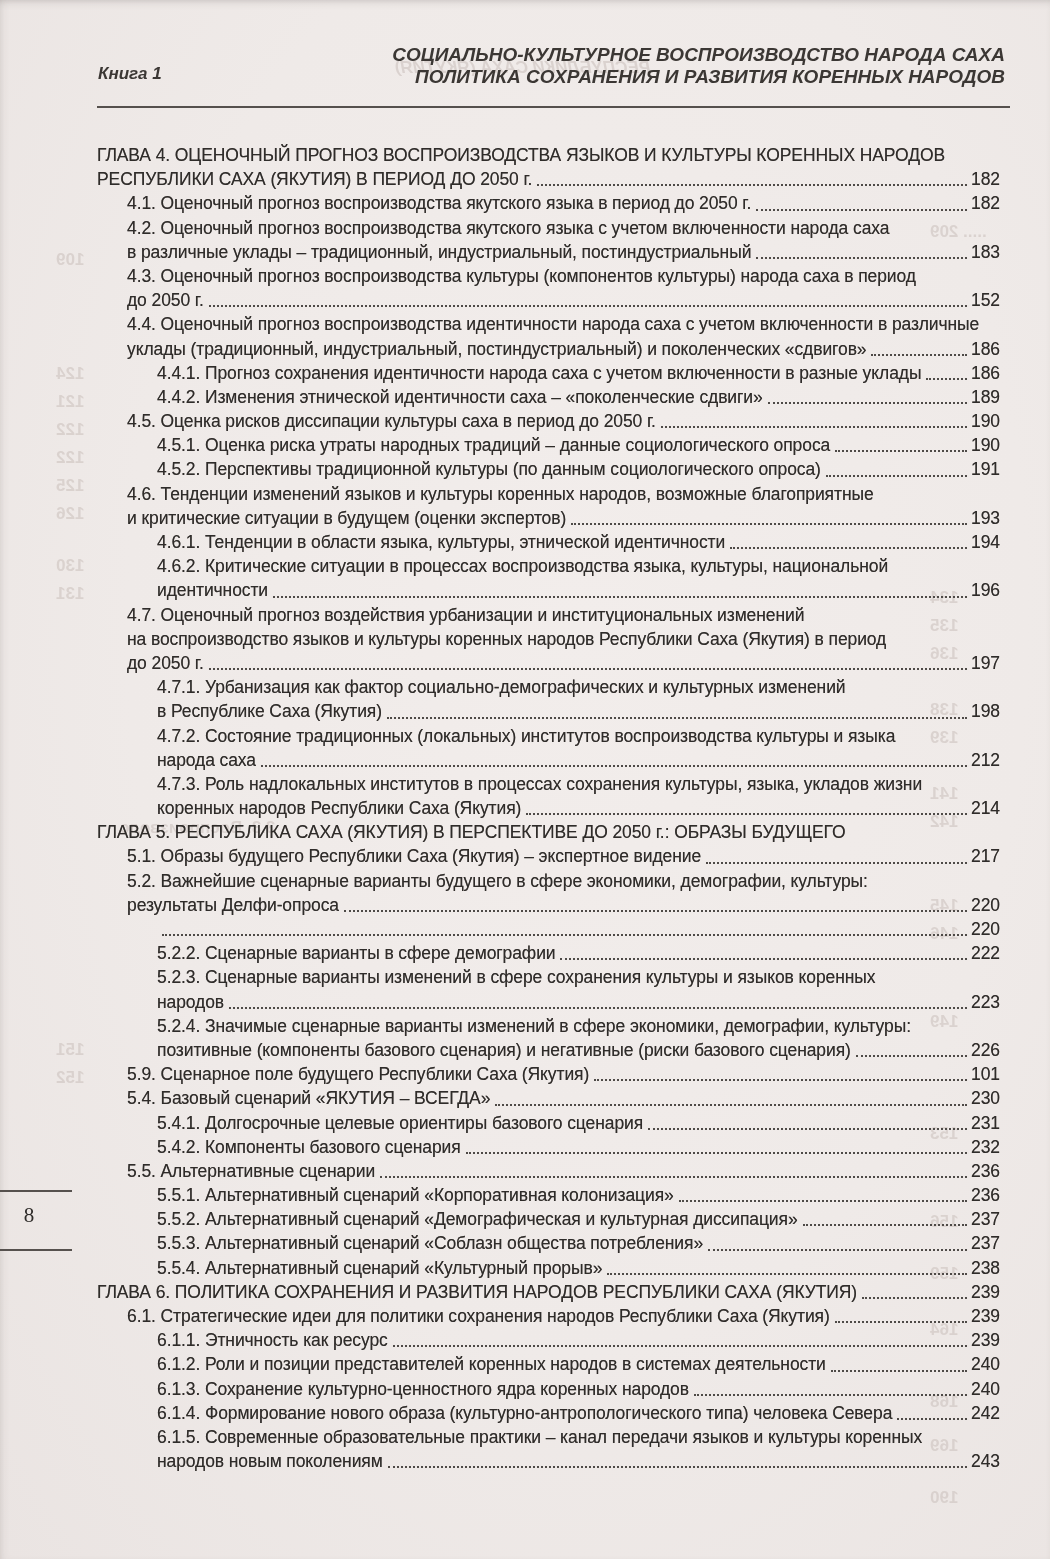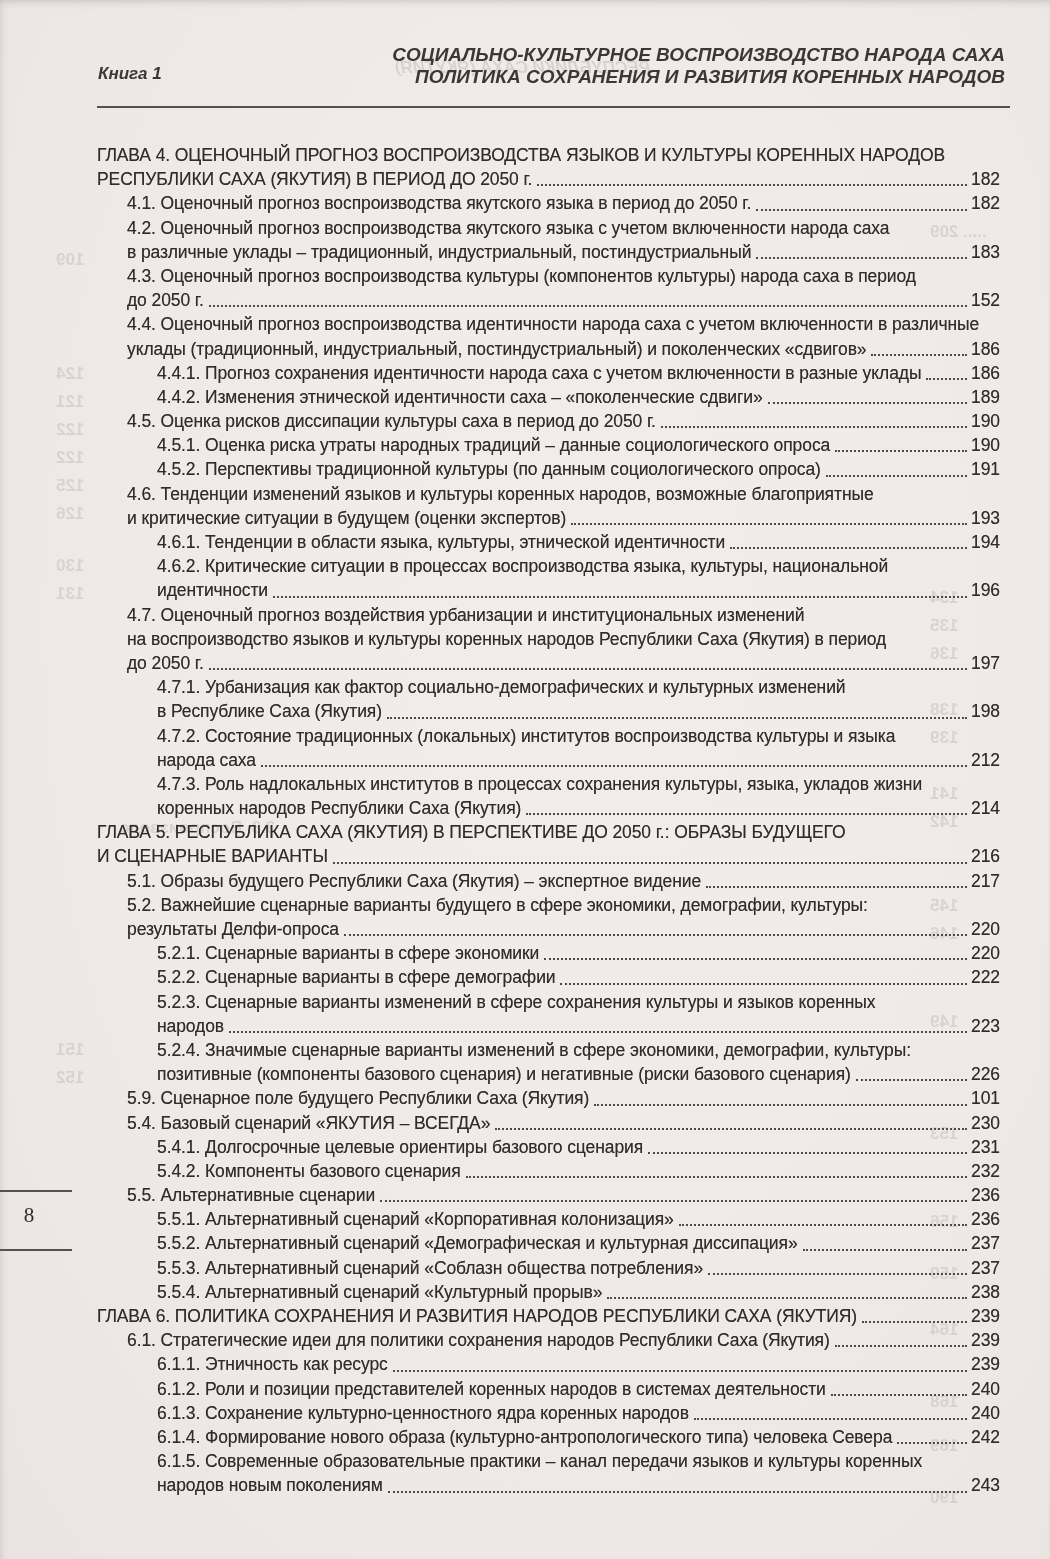--- a/index.html
+++ b/index.html
@@ -264,46 +264,40 @@
         <div class="toc-line lvl2">
           <span class="toc-text">коренных народов Республики Саха (Якутия)</span>
           <span class="dot-leader"></span>
           <span class="toc-page">214</span>
         </div>
       </div>
       <div class="toc-entry">
         <div class="toc-line lvl0">
           <span class="toc-text">ГЛАВА 5. РЕСПУБЛИКА САХА (ЯКУТИЯ) В ПЕРСПЕКТИВЕ ДО 2050 г.: ОБРАЗЫ БУДУЩЕГО</span>
         </div>
-        <div class="toc-line lvl0">
-          <span class="toc-text">И СЦЕНАРНЫЕ ВАРИАНТЫ</span>
-          <span class="dot-leader"></span>
-          <span class="toc-page">216</span>
-        </div>
       </div>
       <div class="toc-entry">
         <div class="toc-line lvl1">
           <span class="toc-text">5.1. Образы будущего Республики Саха (Якутия) – экспертное видение</span>
           <span class="dot-leader"></span>
           <span class="toc-page">217</span>
         </div>
       </div>
       <div class="toc-entry">
         <div class="toc-line lvl1">
           <span class="toc-text">5.2. Важнейшие сценарные варианты будущего в сфере экономики, демографии, культуры:</span>
         </div>
         <div class="toc-line lvl1">
           <span class="toc-text">результаты Делфи-опроса</span>
           <span class="dot-leader"></span>
           <span class="toc-page">220</span>
         </div>
       </div>
       <div class="toc-entry">
         <div class="toc-line lvl2">
-          <span class="toc-text">5.2.1. Сценарные варианты в сфере экономики</span>
           <span class="dot-leader"></span>
           <span class="toc-page">220</span>
         </div>
       </div>
       <div class="toc-entry">
         <div class="toc-line lvl2">
           <span class="toc-text">5.2.2. Сценарные варианты в сфере демографии</span>
           <span class="dot-leader"></span>
           <span class="toc-page">222</span>
         </div>

